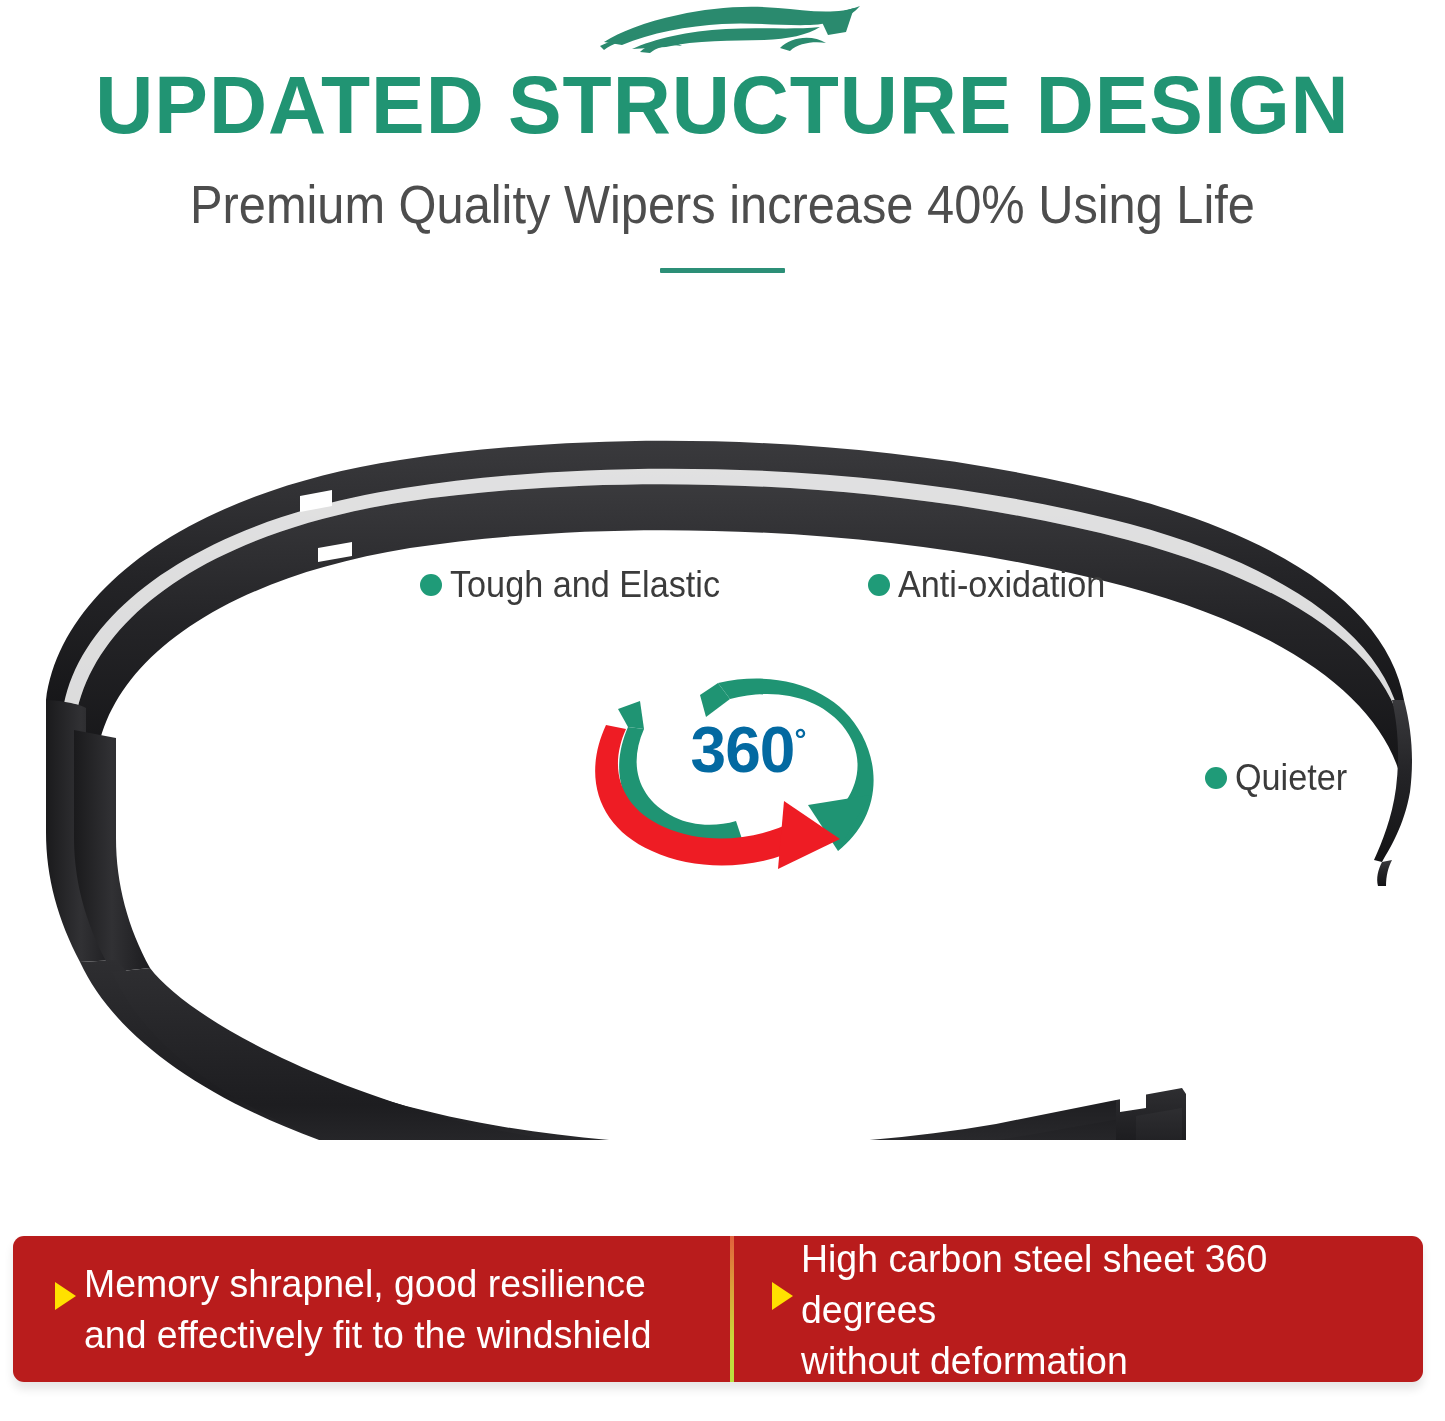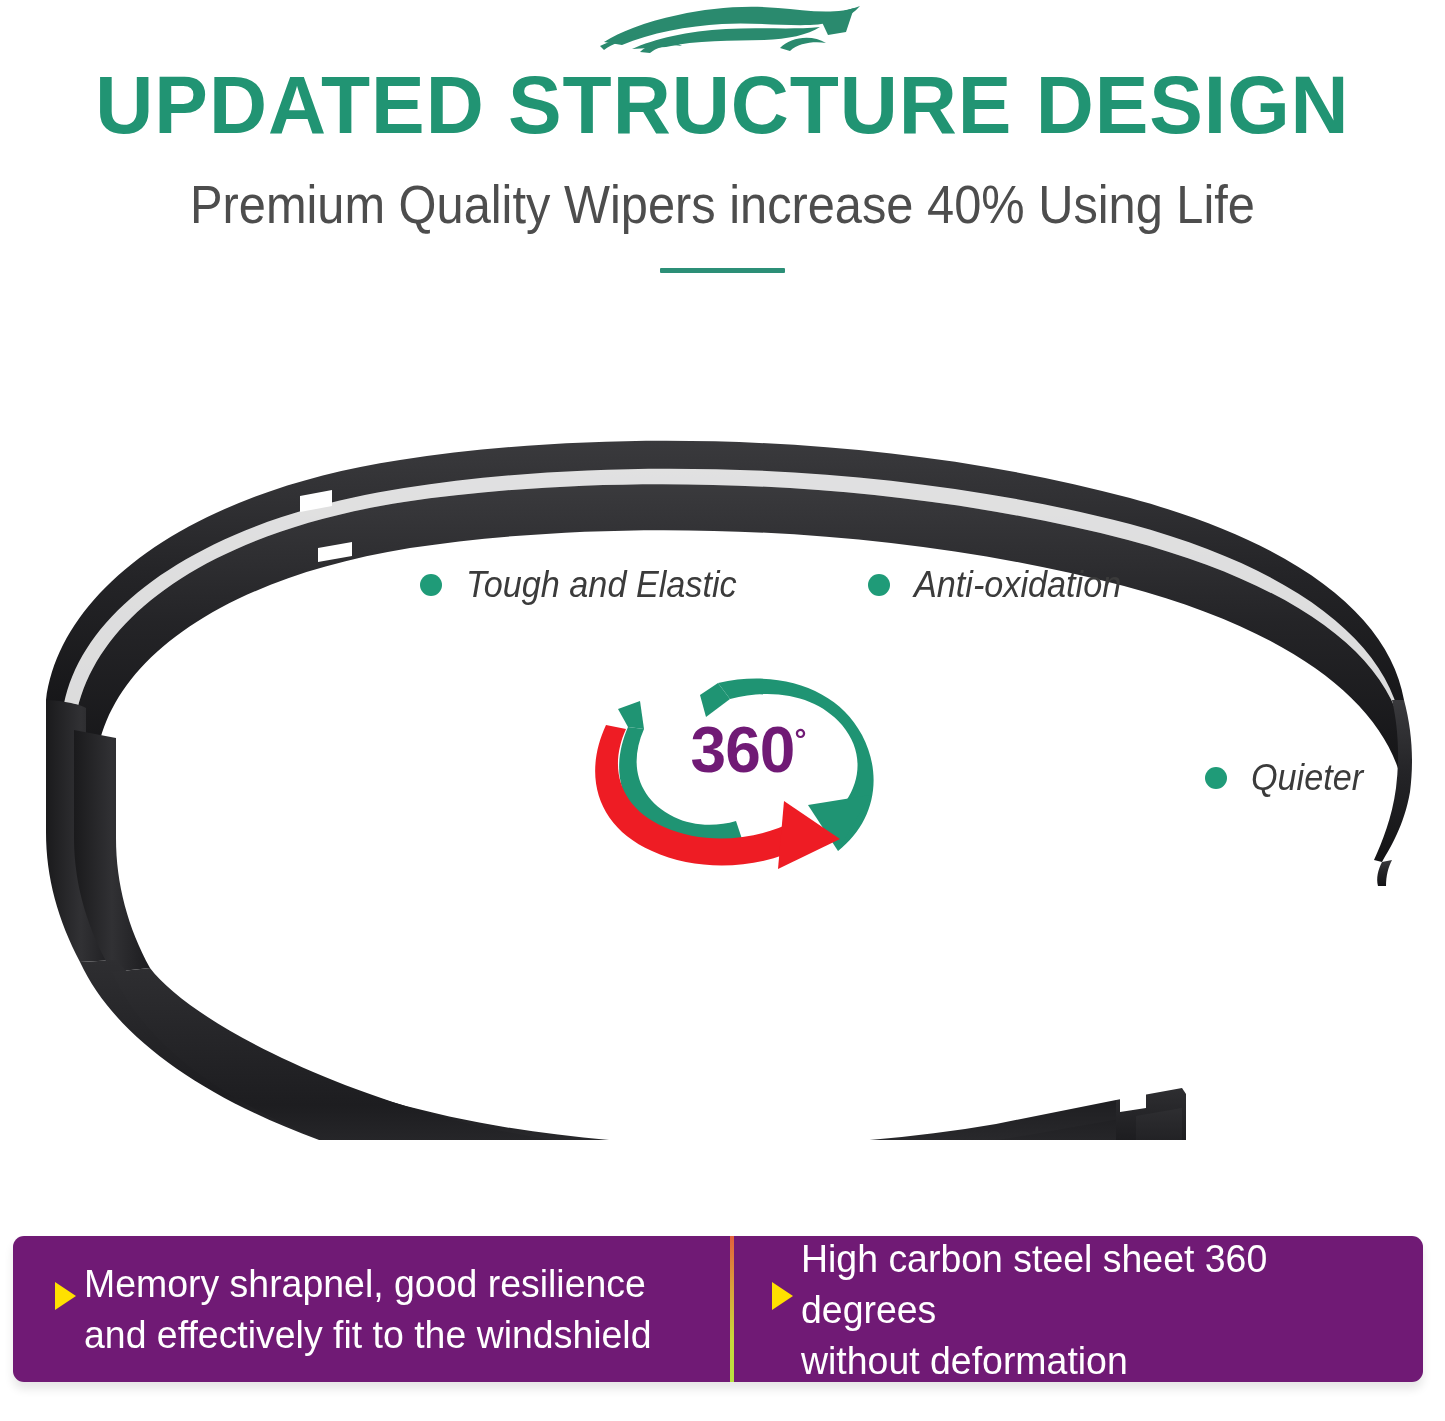--- a/index.html
+++ b/index.html
@@ -74,23 +74,22 @@
     top: 400px;
     width: 1445px;
     height: 740px;
   }
 
   
   .feature {
     position: absolute;
     display: flex;
     align-items: flex-start;
-    gap: 24px;
+    gap: 8px;
     white-space: nowrap;
-    font-style: italic;
   }
   .feature .dot {
     width: 22px;
     height: 22px;
     border-radius: 50%;
     background: #1f9b78;
     flex: 0 0 auto;
     margin-top: 9px;
   }
   .feature .flabel {
@@ -117,37 +116,37 @@
   #badge-360 .badge-text {
     position: absolute;
     left: 88px;
     top: 62px;
     width: 180px;
     text-align: center;
     font-family: "Liberation Sans", sans-serif;
     font-size: 64px;
     line-height: 66px;
     font-weight: bold;
-    color: #701a75;
+    color: #0369a1;
     letter-spacing: -1px;
   }
   #badge-360 .badge-text sup {
     font-size: 30px;
     vertical-align: super;
     line-height: 0;
   }
 
   
   #banner {
     position: absolute;
     left: 13px;
     top: 1236px;
     width: 1410px;
     height: 146px;
-    background: #701a75;
+    background: #b91c1c;
     border-radius: 11px;
     box-shadow: 0 7px 10px rgba(0,0,0,0.10);
     display: flex;
     align-items: stretch;
   }
   .banner-col {
     position: relative;
     display: flex;
     align-items: center;
     padding-left: 42px;

